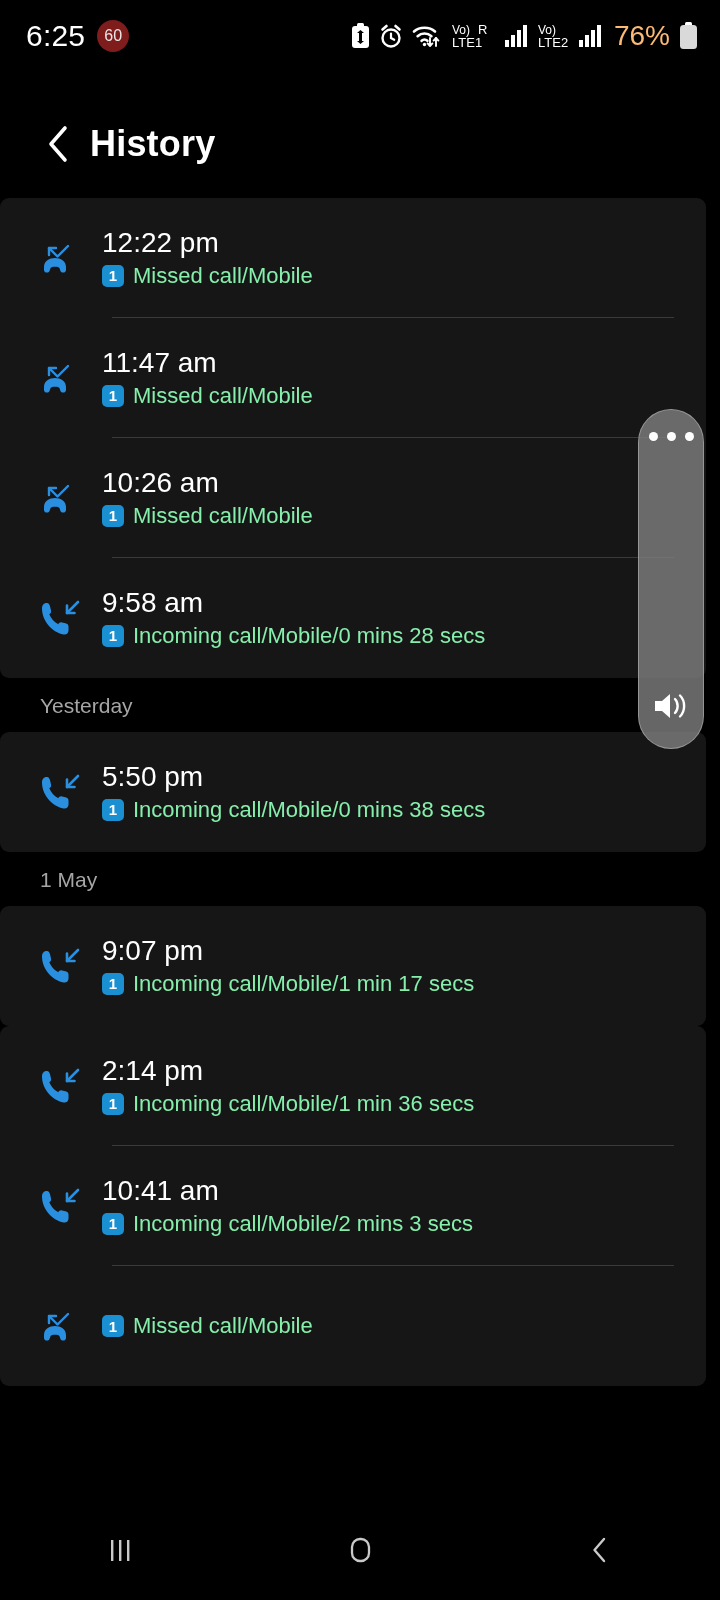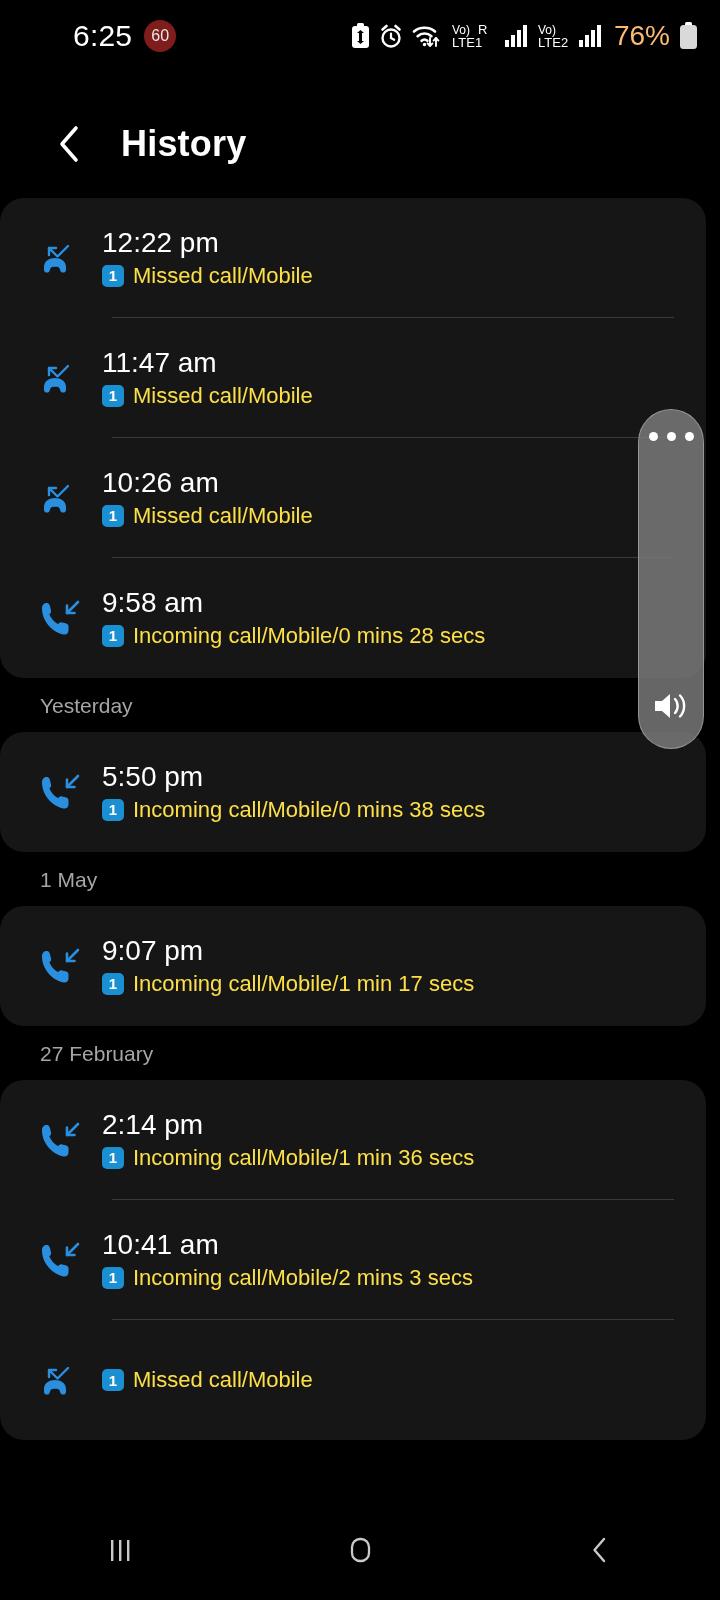--- a/index.html
+++ b/index.html
@@ -10,48 +10,48 @@
     overflow:hidden;
   }
   #screen { position:relative; width:720px; height:1600px; background:#000; }
 
   
   .statusbar {
     position:absolute; top:0; left:0; width:720px; height:72px;
     display:flex; align-items:center; justify-content:space-between;
     padding:0 22px 0 26px;
   }
-  .sb-left { display:flex; align-items:center; gap:12px;margin-left:47px; }
+  .sb-left { display:flex; align-items:center; gap:12px; }
   .sb-clock { color:#fff; font-size:30px; letter-spacing:0.2px; }
   .sb-badge {
     width:32px; height:32px; border-radius:50%;
     background:#7f1d1d; color:#e8e8e8;
     font-size:16px; display:flex; align-items:center; justify-content:center;
   }
   .sb-right { display:flex; align-items:center; gap:9px;text-align:right; }
   .sb-right svg { display:block; }
   .sb-pct { color:#fdba74; font-size:28px; margin-left:2px; }
 
   
   .header {
     position:absolute; top:100px; left:0; width:720px; height:88px;
-    display:flex; align-items:center; padding-left:49px; gap:32px;
+    display:flex; align-items:center; padding-left:38px; gap:12px;
   }
   .back-btn { width:40px; height:40px; display:flex; align-items:center; justify-content:center; }
   .page-title { color:#fff; font-size:36px; font-weight:700; letter-spacing:0.2px; }
 
   
   .list { position:absolute; top:198px; left:0; width:720px; }
   .group-label {
     color:#a6a6a6; font-size:21px;
     padding:16px 0 14px 40px;
   }
   .card {
     background:#161616;
-    border-radius:24px;
+    border-radius:9px;
     margin-left:0; width:706px;
     overflow:hidden;
   }
   .call-row {
     position:relative;
     display:flex; align-items:center;
     height:120px;
     padding-left:40px;
   }
   .call-icon { width:62px; flex:0 0 62px; display:flex; align-items:center; justify-content:flex-start; }
@@ -60,21 +60,21 @@
   .call-time { color:#fff; font-size:28px; line-height:1.15; }
   .call-sub { display:flex; align-items:center; gap:9px; }
   .sim-badge {
     background:#1a8fd1; color:#fff;
     font-size:15px; line-height:1;
     border-radius:5px;
     width:22px; height:22px;
     display:flex; align-items:center; justify-content:center;
     font-weight:600;
   }
-  .call-desc { color:#fde047; font-size:22px; }
+  .call-desc { color:#86efac; font-size:22px; }
   .divider {
     position:absolute; left:112px; right:32px; bottom:0;
     height:1px; background:#3a3a3a;
   }
 
   
   .vol-panel {
     position:absolute; left:638px; top:409px;
     width:66px; height:340px;
     background:rgba(128,128,128,0.80);
@@ -289,21 +289,20 @@
           </div>
           <div class="call-text">
             <div class="call-time">9:07 pm</div>
             <div class="call-sub">
               <span class="sim-badge">1</span>
               <span class="call-desc">Incoming call/Mobile/1 min 17 secs</span>
             </div>
           </div>
         </div>
       </div>
-      <div class="group-label">27 February</div>
       <div class="card">
         <div class="call-row">
           <div class="call-icon">
             <svg width="46" height="42" viewBox="0 0 46 42">
               <path d="M6.5 6 C4 6 2 8.2 2 11.5 C2 24 12 35 23.5 37.5 C26.5 38 28.5 36 28.5 33.5 L28.5 29.5 C28.5 27.6 27.2 26.6 25.5 26.2 L22 25.4 C20.3 25 19 25.8 18.3 27.2 C13.8 24.5 11.2 21.6 9.3 17.2 C10.7 16.4 11.4 15.1 11 13.4 L10.2 10 C9.8 8.2 8.8 6 6.9 6 Z" fill="#2b8fe0"></path>
               <path d="M38 5 L27 16" stroke="#2b8fe0" stroke-width="2.6" fill="none" stroke-linecap="round"></path>
               <path d="M27 16 L27 8.5 M27 16 L34.5 16" stroke="#2b8fe0" stroke-width="2.6" fill="none" stroke-linecap="round" stroke-linejoin="round"></path>
             </svg>
           </div>
           <div class="call-text">

